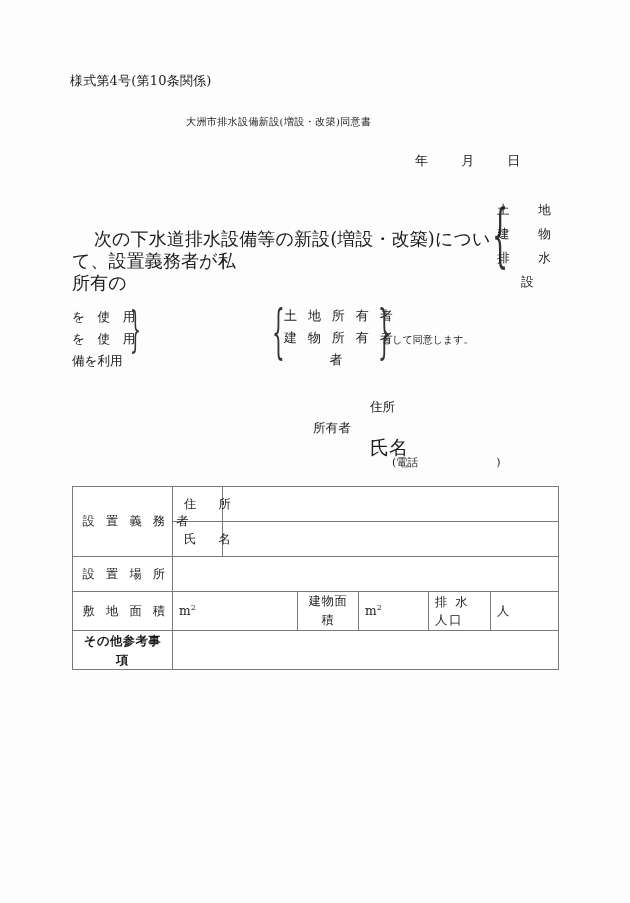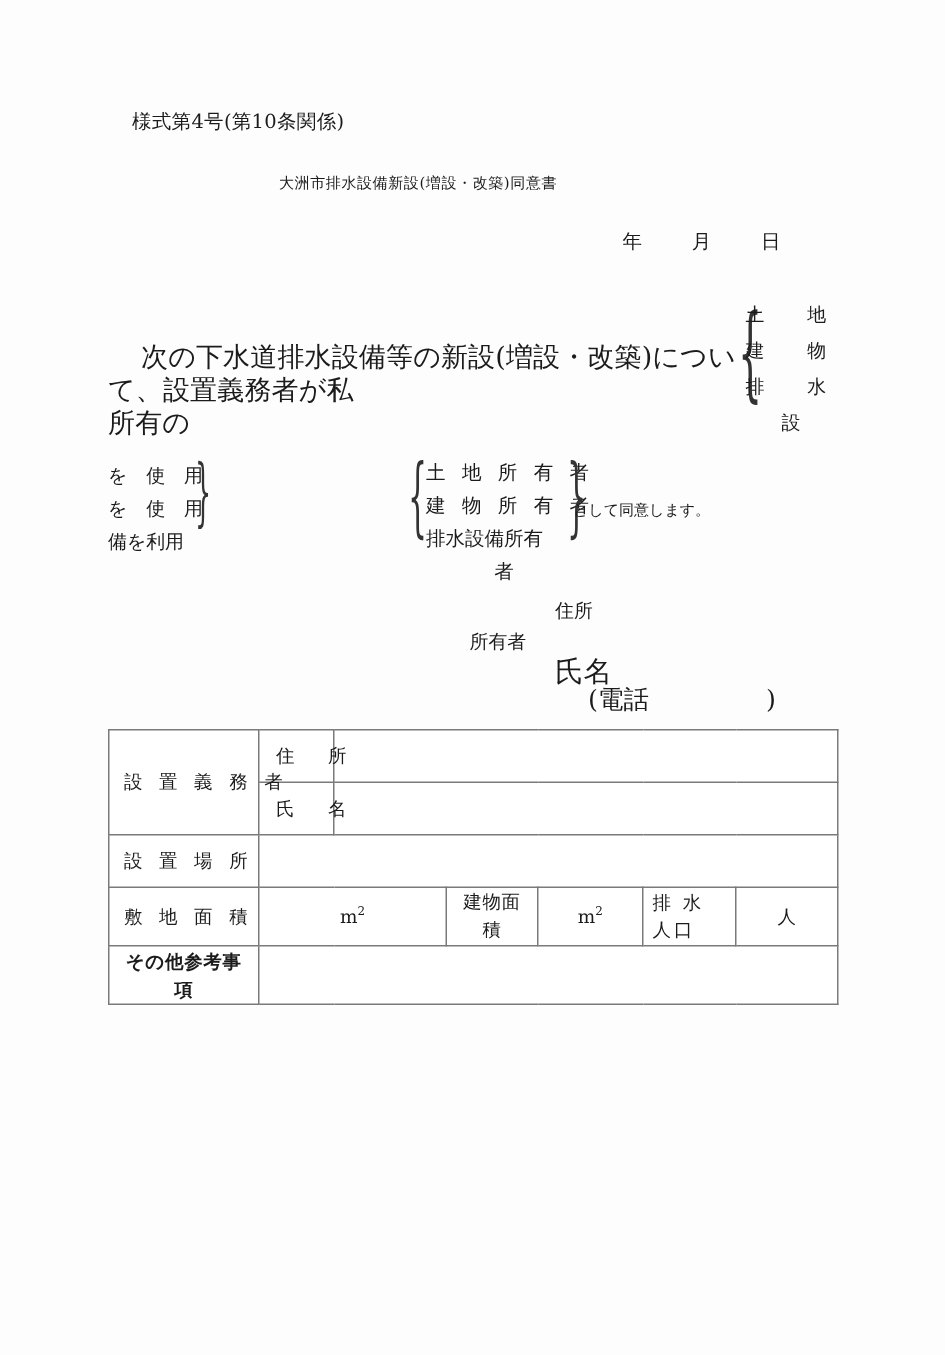--- a/index.html
+++ b/index.html
@@ -20,21 +20,21 @@
     position: absolute;
     inset: 0;
     background: #fdfdfd;
   }
 
   
   .abs { position: absolute; }
 
   
   #form-number {
-    left: 88px;
+    left: 70px;
     top: 72px;
     font-size: 13px;
     letter-spacing: 0.2px;
     white-space: nowrap;
   }
   #doc-title {
     left: 186px;
     top: 115px;
     font-size: 10px;
     letter-spacing: 0.4px;
@@ -176,21 +176,21 @@
   }
   #owner-name {
     left: 370px;
     top: 435px;
     font-size: 19px;
     white-space: nowrap;
   }
   #owner-phone {
     left: 392px;
     top: 455px;
-    font-size: 17px;
+    font-size: 11px;
     white-space: nowrap;
   }
   #owner-phone .gap { display: inline-block; width: 78px; }
 
   
   #form-table {
     left: 72px;
     top: 486px;
     width: 486px;
     border-collapse: collapse;
@@ -209,21 +209,21 @@
     letter-spacing: 3.6px;
     text-indent: 3.6px;
     white-space: nowrap;
   }
   .lbl-tight {
     text-align: center;
     letter-spacing: 0.5px;
     line-height: 19px;
   }
   .unit-cell {
-    text-align: center;
+    text-align: left;
     padding-right: 8px;
   }
   .unit-cell sup {
     font-size: 8px;
     vertical-align: super;
     line-height: 0;
   }
   .row-place td { height: 46px; }
   .row-area td { height: 46px; }
   .row-other td { height: 88px; font-weight: bold; }
@@ -272,21 +272,20 @@
     <span class="opt">を　使　用</span>
     <span class="opt">備を利用</span>
   </div>
   <div class="brace-right-mid">}</div>
 
 
   <div class="brace-left-owner">{</div>
   <div class="abs" id="owner-choice-stack">
     <span class="opt">土 地 所 有 者</span>
     <span class="opt">建 物 所 有 者</span>
-    <span class="opt wrap">排水設備所有</span>
     <span class="opt wrap2">者</span>
   </div>
   <div class="brace-right-owner">}</div>
 
   <div class="abs" id="consent-text">として同意します。</div>
 
   <div class="abs" id="owner-label">所有者</div>
   <div class="abs" id="owner-address">住所</div>
   <div class="abs" id="owner-name">氏名</div>
   <div class="abs" id="owner-phone">

